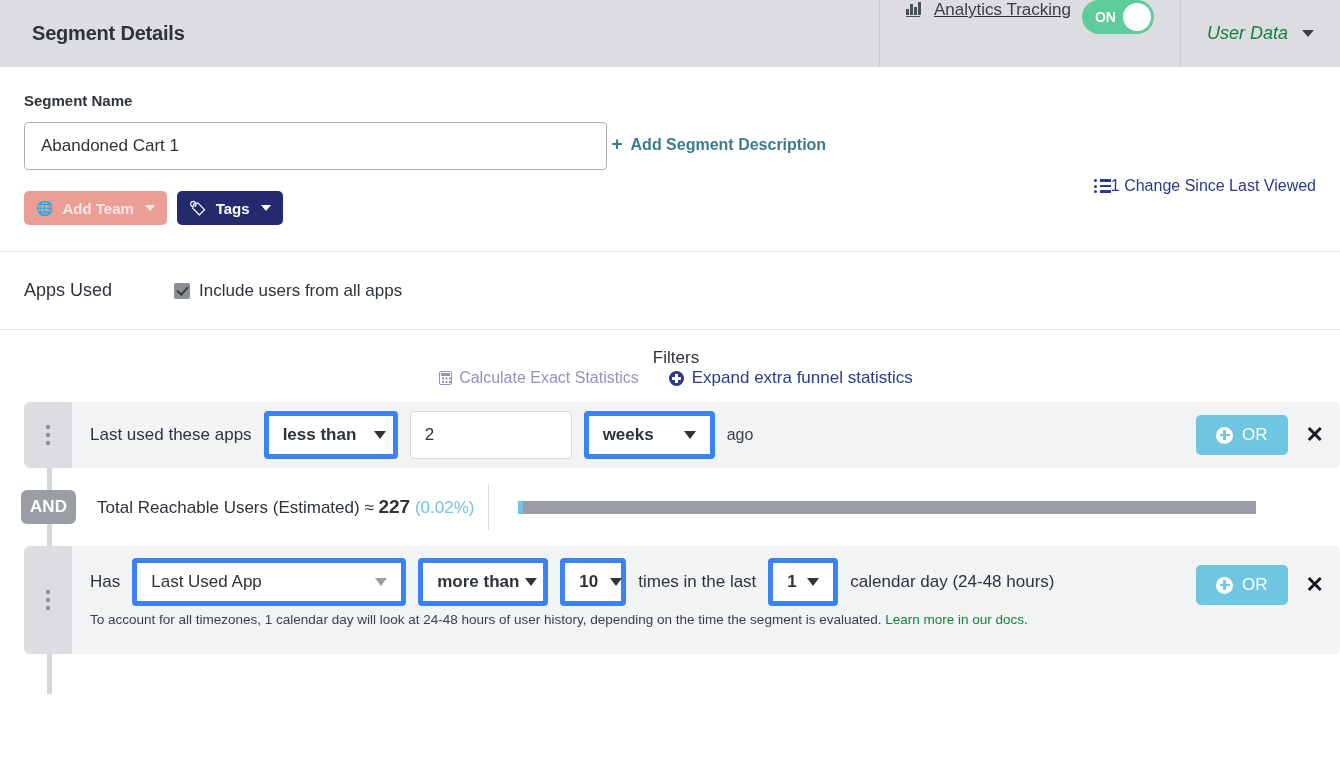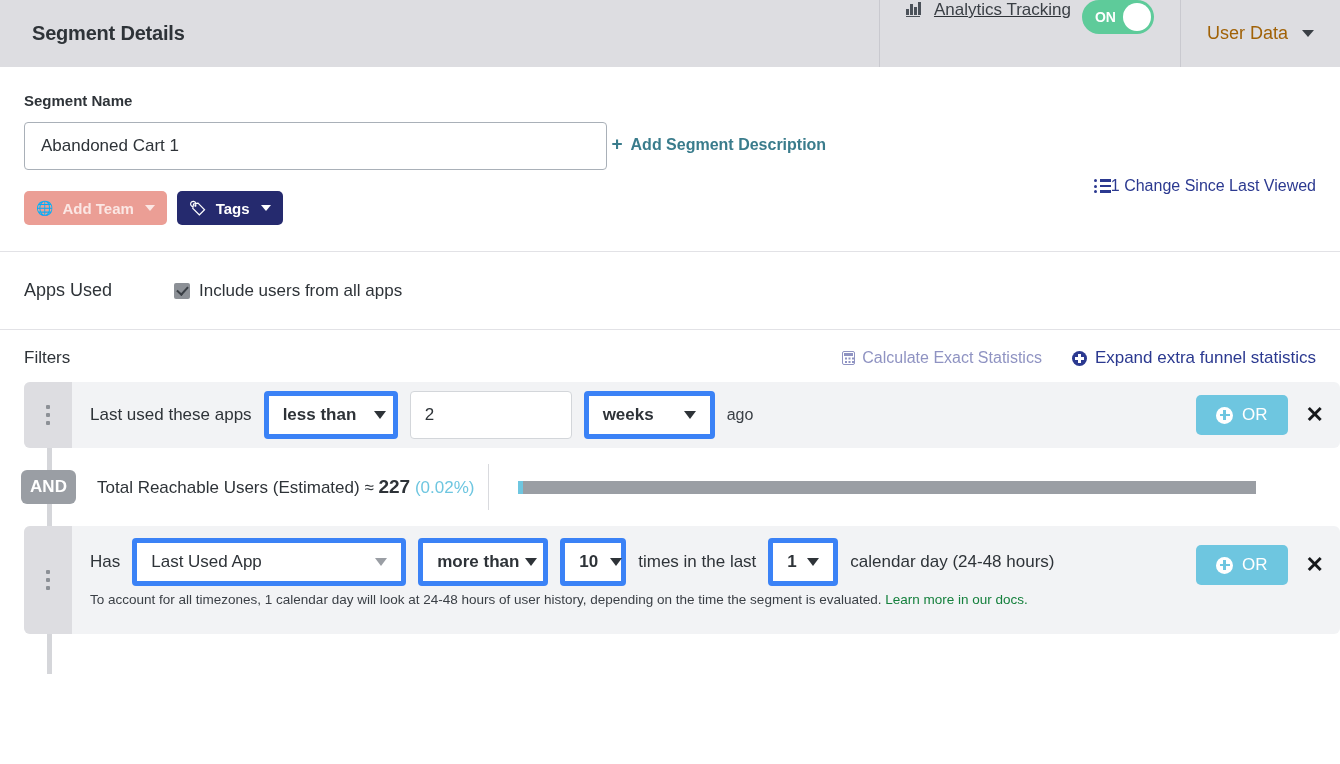--- a/index.html
+++ b/index.html
@@ -66,21 +66,21 @@
     width: 28px; height: 28px; border-radius: 50%;
     background: #fff; position: absolute; right: 3px;
   }
   .header-user {
     display: flex; align-items: center;
     padding: 0 26px;
     border-left: 1px solid #c9c9cf;
     gap: 14px;
     cursor: pointer;
   }
-  .header-user-label { font-size: 18px; color: #a16207; }
+  .header-user-label { font-size: 18px; color: #15803d; font-style: italic; }
   .caret-down {
     width: 0; height: 0;
     border-left: 6px solid transparent;
     border-right: 6px solid transparent;
     border-top: 7px solid #3a3f45;
   }
   .divider { height: 1px; background: #e2e2e6; }
 
   .name-sec { padding: 25px 24px 26px 24px; position: relative; }
   .label-bold { font-size: 15px; font-weight: bold; color: #2e3338; }
@@ -146,22 +146,22 @@
   .checkbox::after {
     content: ""; position: absolute;
     left: 4.5px; top: 1.5px; width: 5px; height: 9px;
     border: solid #3a3f45; border-width: 0 2px 2px 0;
     transform: rotate(42deg);
   }
   .check-label { font-size: 17px; color: #2e3338; }
 
   
   .filters-head {
-    padding: 18px 24px 14px 24px;
-    display: flex; align-items: center; justify-content: space-between;
+    padding: 18px 24px 14px 36px;
+    display: flex; align-items: center; justify-content: space-between; flex-direction: column;
   }
   .filters-title { font-size: 17px; color: #2e3338; }
   .filters-actions { display: flex; align-items: center; gap: 30px; }
   .calc-link {
     display: flex; align-items: center; gap: 7px;
     color: #8f93c2; font-size: 16px; cursor: pointer;
   }
   .calc-ico {
     width: 13px; height: 14px; border: 1.8px solid #8f93c2; border-radius: 2px;
     position: relative; display: block;

